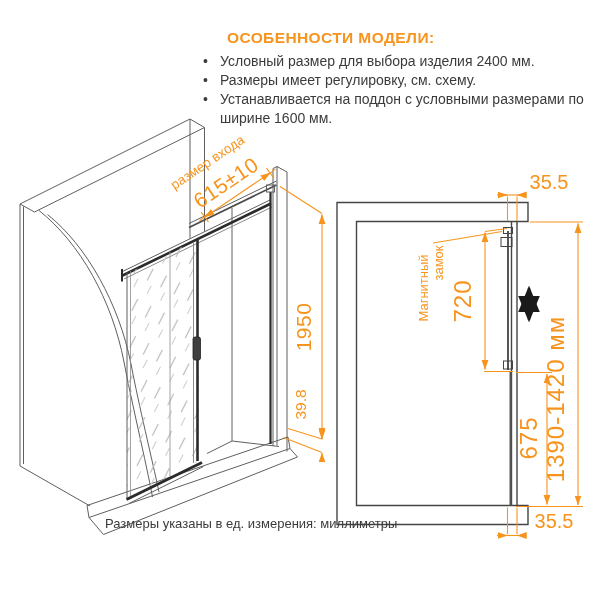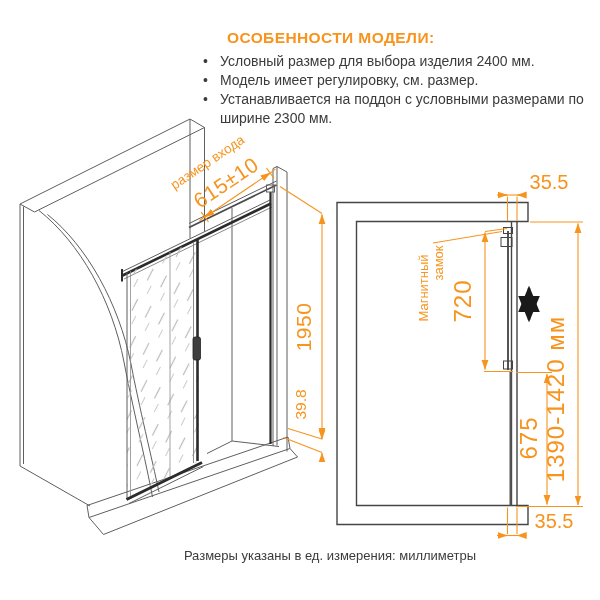--- a/index.html
+++ b/index.html
@@ -4,21 +4,21 @@
 <style>
   html,body{margin:0;padding:0;background:#fff;}
   .page{position:relative;width:600px;height:600px;background:#fff;overflow:hidden;
         font-family:"Liberation Sans","DejaVu Sans",sans-serif;}
   .features{position:absolute;left:203px;top:29px;width:385px;}
   .features h1{margin:0 0 5px 24px;font-size:15.5px;font-weight:bold;color:#F7941E;letter-spacing:.4px;}
   .features ul{margin:0;padding:0;list-style:none;}
   .features li{display:flex;font-size:14px;line-height:19px;color:#3b3b3b;}
   .features li .dot{width:17px;flex:0 0 17px;text-align:left;color:#3b3b3b;}
   .features li .txt{flex:1;}
-  .footer-note{position:absolute;left:105px;top:548px;width:450px;text-align:center;
+  .footer-note{position:absolute;left:105px;top:516px;width:450px;
                font-size:13px;color:#3b3b3b;}
   svg text{font-family:"Liberation Sans","DejaVu Sans",sans-serif;fill:#F7941E;}
   svg .dim-big{font-size:24px;letter-spacing:1px;}
   svg .dim-mid{font-size:21px;letter-spacing:.5px;}
   svg .dim-sm{font-size:15.5px;}
   svg .dim-xs{font-size:13.5px;}
   svg .dim-35{font-size:20px;}
   svg .lock-t{font-size:13px;}
 </style>
 </head>
@@ -28,25 +28,25 @@
 
   <div class="features">
     <h1>ОСОБЕННОСТИ МОДЕЛИ:</h1>
     <ul>
       <li>
         <span class="dot">•</span>
         <span class="txt">Условный размер для выбора изделия 2400 мм.</span>
       </li>
       <li>
         <span class="dot">•</span>
-        <span class="txt">Модель имеет регулировку, см. размер.</span>
+        <span class="txt">Размеры имеет регулировку, см. схему.</span>
       </li>
       <li>
         <span class="dot">•</span>
-        <span class="txt">Устанавливается на поддон с условными размерами по ширине 2300 мм.</span>
+        <span class="txt">Устанавливается на поддон с условными размерами по ширине 1600 мм.</span>
       </li>
     </ul>
   </div>
 
   <svg width="600" height="600" viewBox="0 0 600 600" style="position:absolute;left:0;top:0;">
     <defs>
       <marker id="aO" markerWidth="9" markerHeight="7" refX="8.6" refY="3.5" orient="auto-start-reverse">
         <path d="M0,0.4 L9,3.5 L0,6.6 Z" fill="#F7941E"></path>
       </marker>
       <marker id="aB" markerWidth="11" markerHeight="9" refX="10" refY="4.5" orient="auto-start-reverse">

